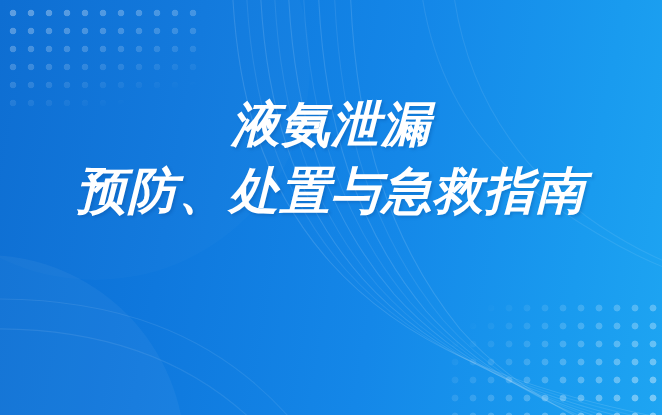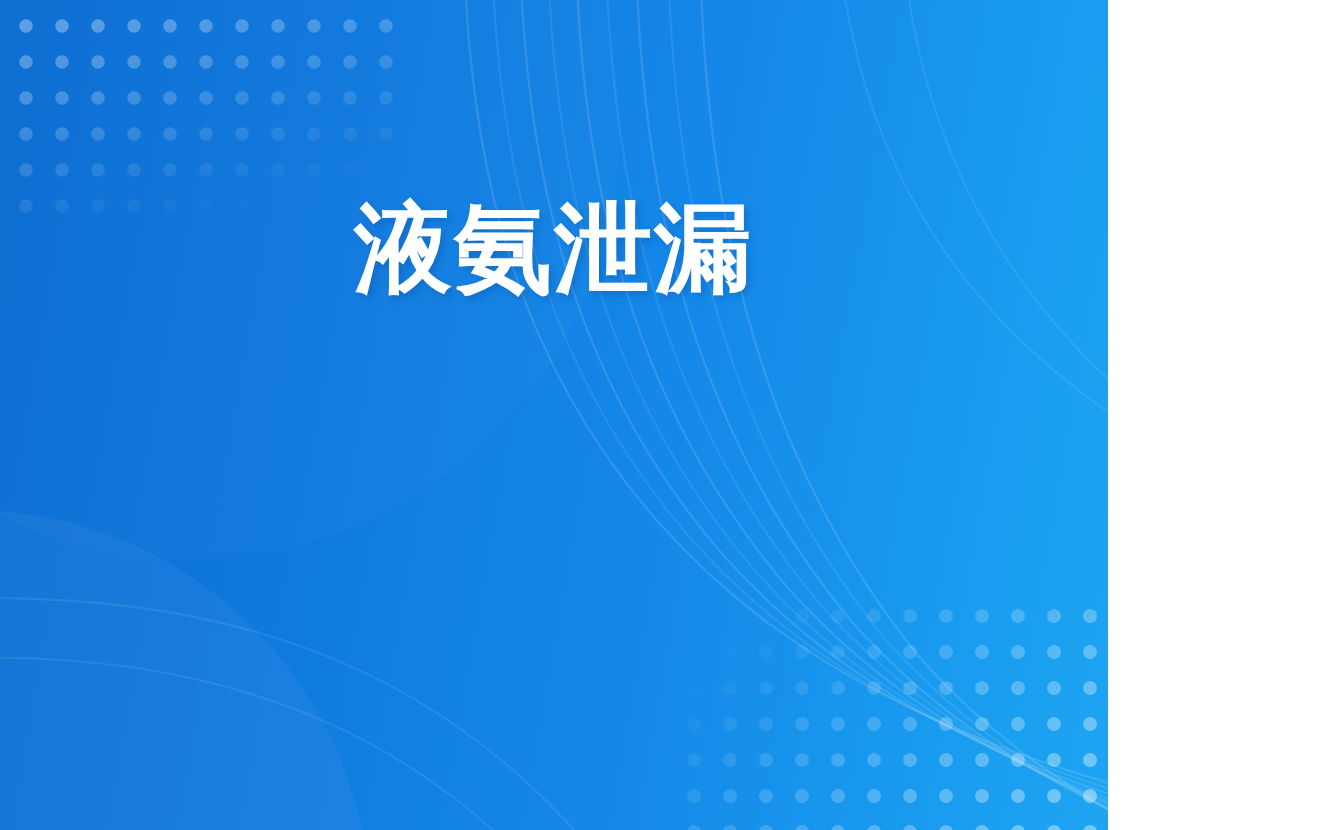--- a/index.html
+++ b/index.html
@@ -6,25 +6,26 @@
     margin: 0;
     padding: 0;
     background: #ffffff;
   }
   body {
     font-family: "DejaVu Sans", "Liberation Sans", sans-serif;
   }
 
   #banner {
     position: relative;
-    width: 554px;
+    width: 662px;
     height: 415px;
     overflow: hidden;
     
     background: linear-gradient(100deg, #0a6cd2 0%, #0f78dd 28%, #1487e8 58%, #199bef 85%, #1ea5f2 100%);
+    font-style: italic;
   }
 
   
 
   .layer {
     position: absolute;
     inset: 0;
     pointer-events: none;
   }
 
@@ -143,15 +144,16 @@
         </g>
       </svg>
     </div>
 
     <div class="dots dots-tl"></div>
     <div class="dots dots-br"></div>
   </div>
 
   <div id="title-block">
     <div class="title-line title-line-1">液氨泄漏</div>
+    <div class="title-line title-line-2">预防、处置与急救指南</div>
   </div>
 
 </div>
 
 </body></html>

